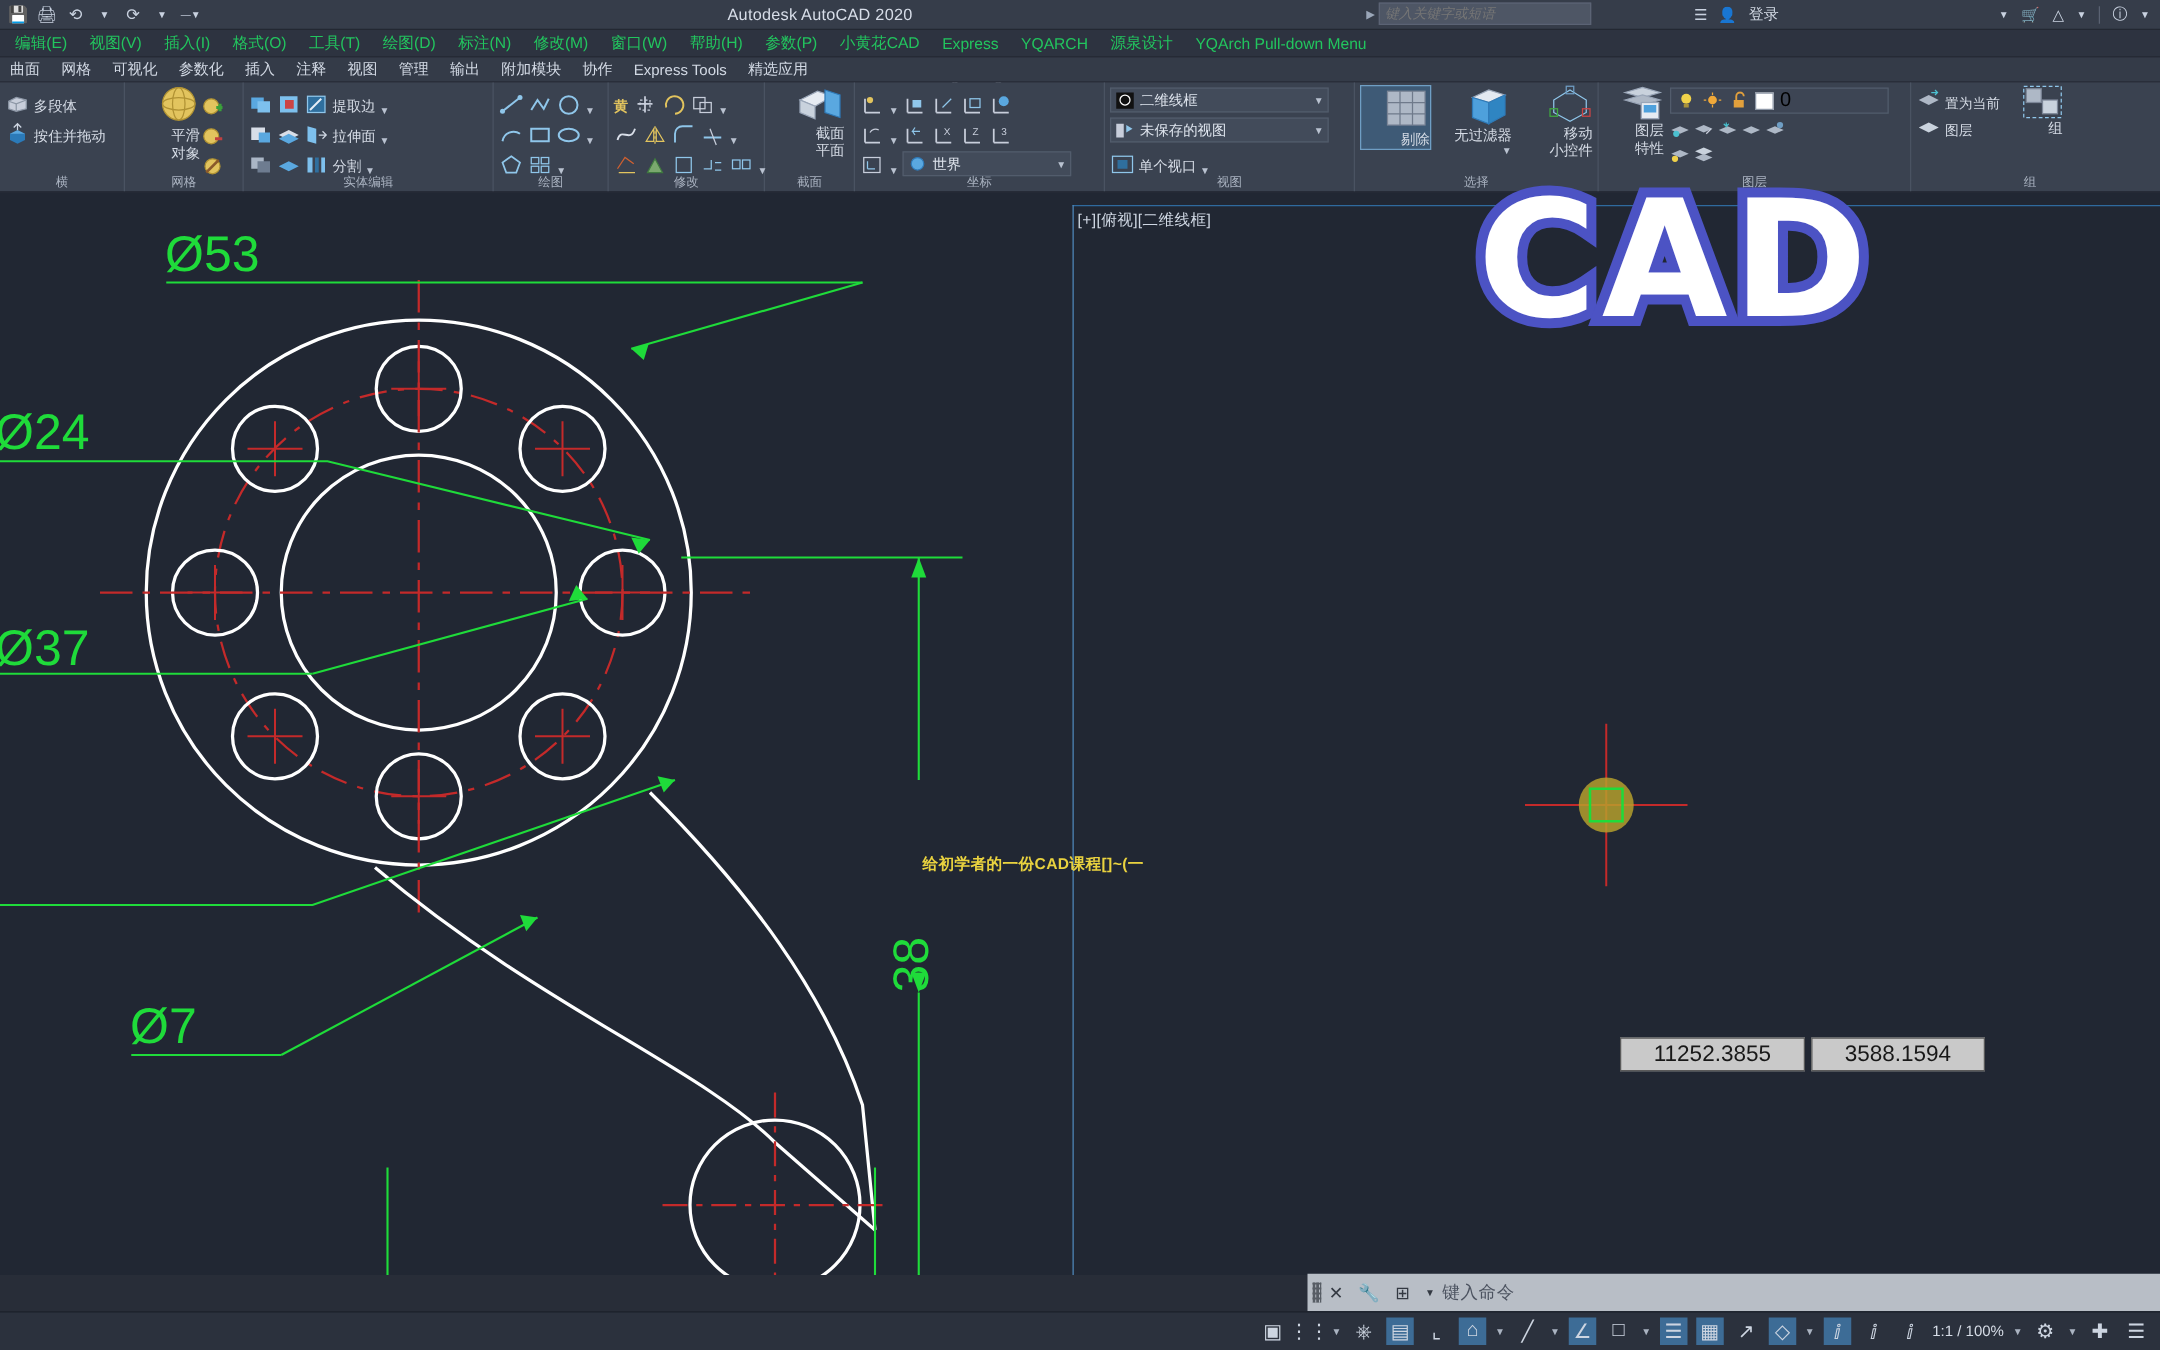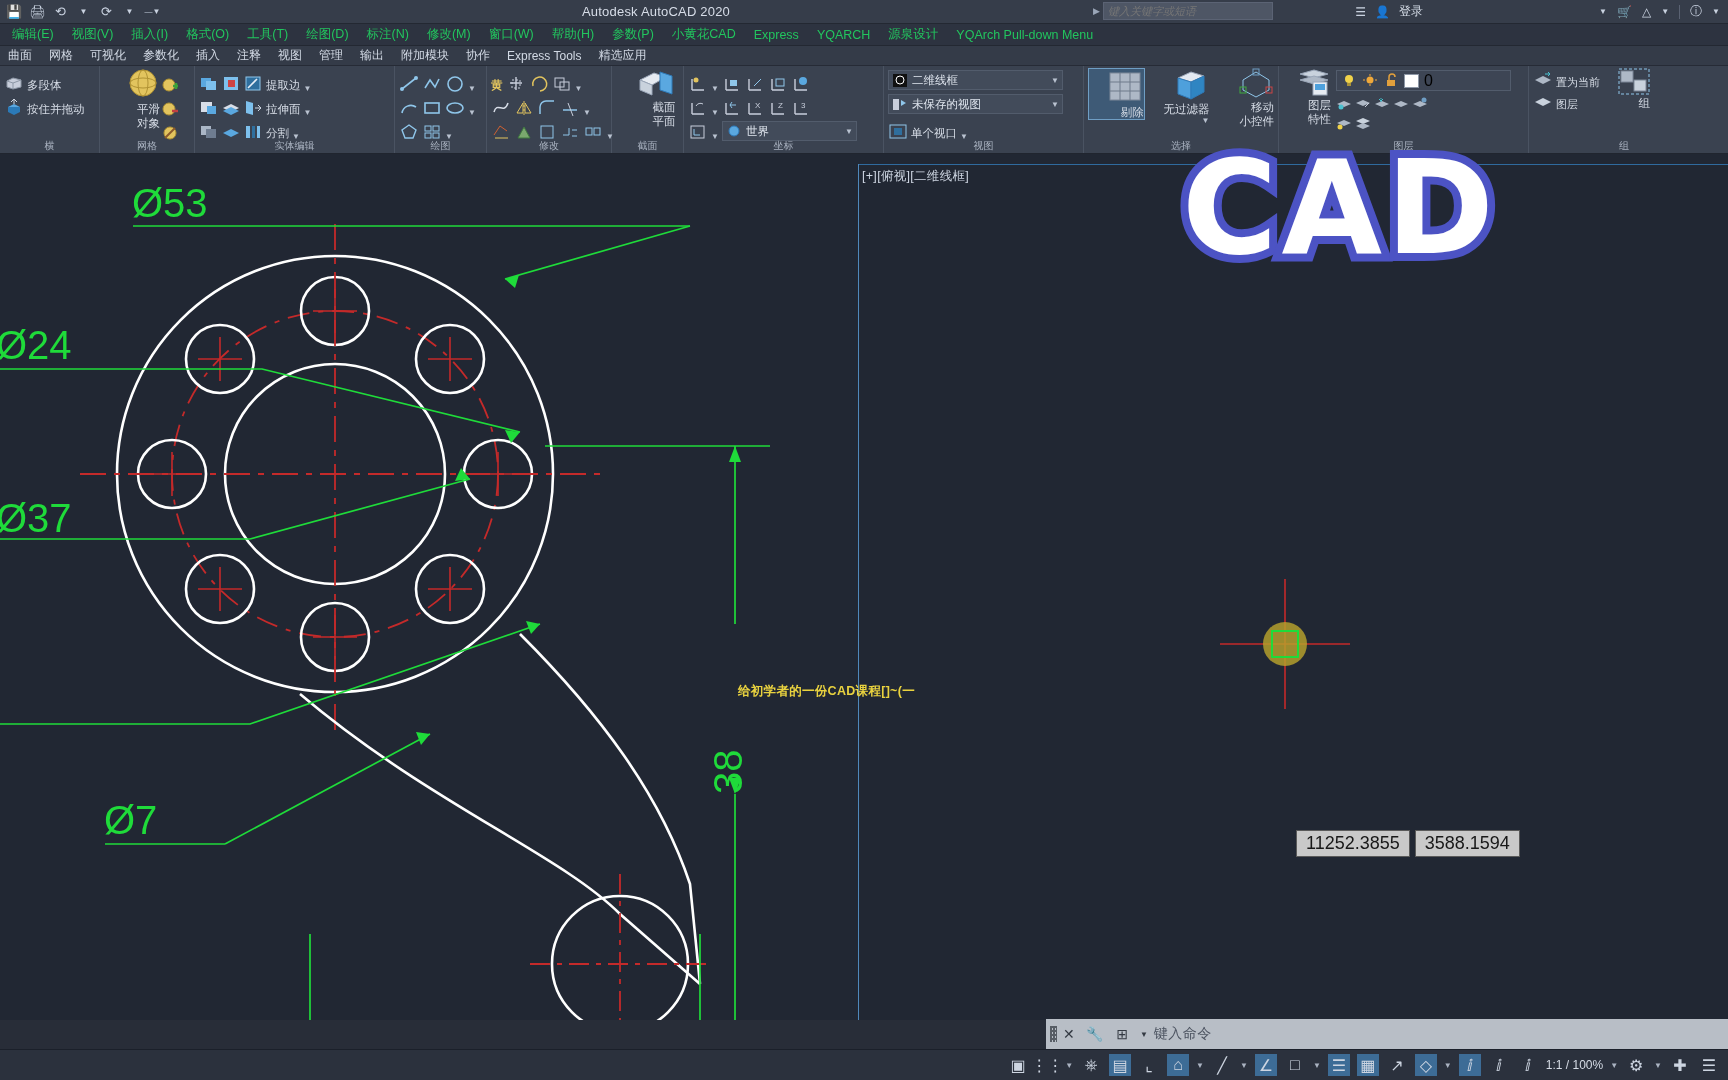--- a/index.html
+++ b/index.html
@@ -70,21 +70,21 @@
 
   
   .canvas { position: absolute; top: 154px; left: 0; width: 1728px; height: 866px; background: #212733; overflow: hidden; }
   .vplabel { position: absolute; left: 862px; top: 14px; color: #cfd7e3; font-size: 12.5px; letter-spacing: .3px; }
   .vpline-h { position: absolute; left: 858px; top: 10px; width: 870px; height: 1px; background: #2f6a9e; }
   .vpline-v { position: absolute; left: 858px; top: 10px; width: 1px; height: 1010px; background: #4f88bb; }
 
   .anno { position: absolute; left: 738px; top: 529px; color: #e9d23f; font-size: 12.5px; font-weight: bold; white-space: nowrap; letter-spacing: .3px;}
 
   .coordbox { position: absolute; display:flex; gap: 5px; left: 1296px; top: 676px; }
-  .coordbox .cb { background: #c9c9c9; border: 1px solid #5a5a5a; color: #181818; font-size: 18px; padding: 2px 9px; font-family: "Liberation Sans", sans-serif; text-align: center; }
+  .coordbox .cb { background: #c9c9c9; border: 1px solid #5a5a5a; color: #181818; font-size: 18px; padding: 2px 26px; font-family: "Liberation Sans", sans-serif; text-align: center; }
 
   
   .cmdline { position: absolute; left: 1046px; top: 1019px; width: 682px; height: 30px; background: #b8bec6; display: flex; align-items: center; }
   .cmd-grip { width: 7px; height: 16px; margin-left: 4px; background: repeating-linear-gradient(to bottom,#40454d 0 2px,transparent 2px 4px), repeating-linear-gradient(to right,#40454d 0 2px,transparent 2px 4px); background-size: 3px 4px; opacity:.8; }
   .cmd-ic { color: #333942; font-size: 14px; margin: 0 6px; }
   .cmd-ph { color: #4c5360; font-size: 14px; letter-spacing: .5px;}
 
   
   .statusbar { position: absolute; left: 0; bottom: 0; width: 1728px; height: 31px; background: #2b313d; display: flex; align-items: center; border-top: 1px solid #1b202a; }
   .sb-left { display: flex; align-items: center; gap: 10px; padding-left: 10px; }

